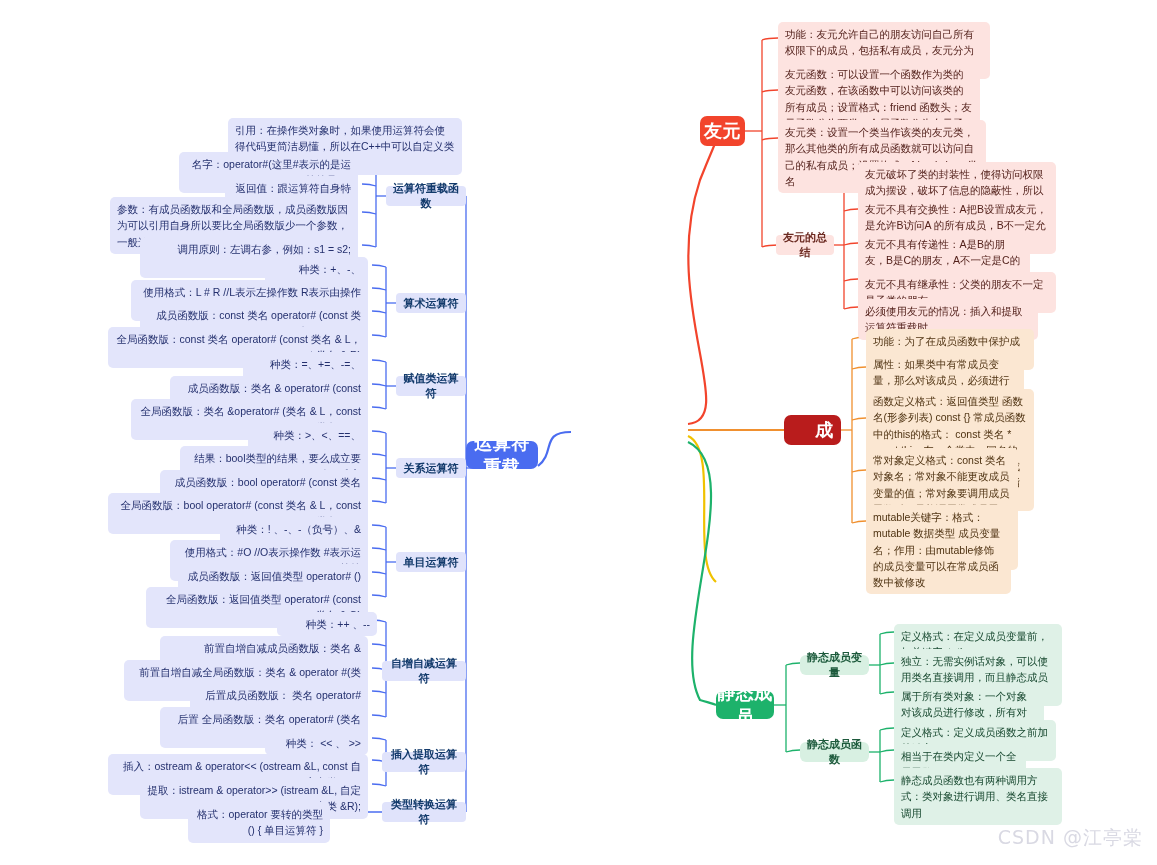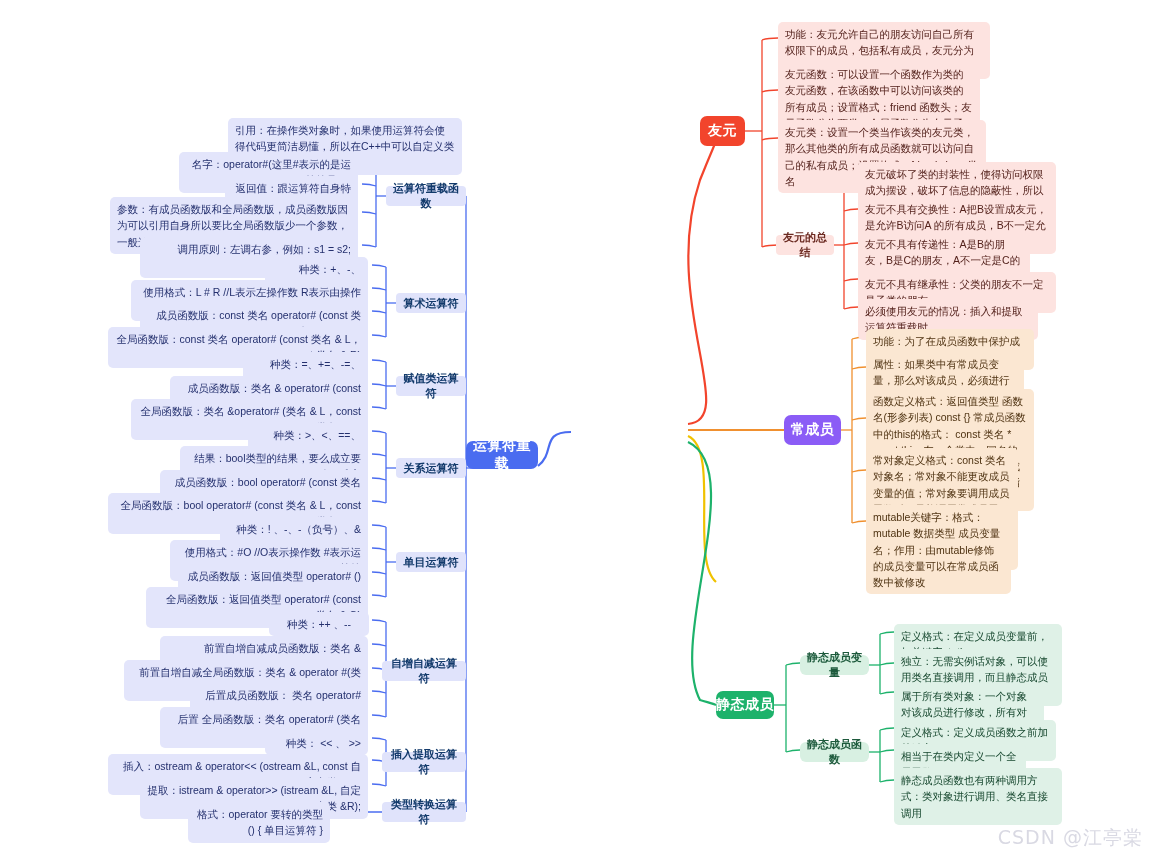--- a/index.html
+++ b/index.html
@@ -16,26 +16,26 @@
   
   .central{
     background:#090b2b;color:#ffffff;border-radius:10px;
     font-size:21px;font-weight:bold;letter-spacing:.5px;
     display:flex;align-items:center;justify-content:center;
     left:571px;top:409px;width:117px;height:42px;
   }
 
   
   .l1{
-    border-radius:7px;color:#ffffff;font-size:14px;font-weight:bold;
+    border-radius:7px;color:#ffffff;font-size:18px;font-weight:bold;
     display:flex;align-items:center;justify-content:center;text-align:center;
     letter-spacing:.5px;
   }
   .l1.red{background:#f2442c;}
-  .l1.orange{background:#8b5cf6;}
+  .l1.orange{background:#b91c1c;padding-left:24px;}
   .l1.green{background:#1db26b;}
   .l1.blue{background:#4a6cf0;}
 
   
   .l2{
     font-size:11px;font-weight:bold;color:#333;border-radius:4px;
     display:flex;align-items:center;justify-content:center;text-align:center;
     padding:3px 6px;line-height:1.35;box-sizing:border-box;
   }
   .l2.pink{background:#fde3e0;color:#6b2b22;}
@@ -247,21 +247,21 @@
   <div class="node leaf blue leaf-right" style="left:248px;top:423px;width:120px;">种类：&gt;、&lt;、==、&gt;=、&lt;=、!=</div>
   <div class="node leaf blue leaf-right" style="left:180px;top:446px;width:188px;">结果：bool类型的结果，要么成立要么不成立</div>
   <div class="node leaf blue leaf-right" style="left:160px;top:470px;width:208px;">成员函数版：bool operator# (const 类名  &amp; R) const</div>
   <div class="node leaf blue leaf-right" style="left:108px;top:493px;width:260px;">全局函数版：bool operator# (const 类名  &amp; L，const 类名  &amp; R)</div>
 
   <div class="node leaf blue leaf-right" style="left:220px;top:517px;width:148px;">种类：! 、-、-（负号）、&amp;（取地址）</div>
   <div class="node leaf blue leaf-right" style="left:170px;top:540px;width:198px;">使用格式：#O  //O表示操作数  #表示运算符</div>
   <div class="node leaf blue leaf-right" style="left:178px;top:564px;width:190px;">成员函数版：返回值类型 operator# () const</div>
   <div class="node leaf blue leaf-right" style="left:146px;top:587px;width:222px;">全局函数版：返回值类型 operator# (const 类名  &amp; O)</div>
 
-  <div class="node leaf blue leaf-right" style="left:269px;top:612px;width:100px;text-align:center;">种类：++ 、--</div>
+  <div class="node leaf blue leaf-right" style="left:277px;top:612px;width:100px;">种类：++ 、--</div>
   <div class="node leaf blue leaf-right" style="left:160px;top:636px;width:208px;">前置自增自减成员函数版：类名 &amp;  operator #()</div>
   <div class="node leaf blue leaf-right" style="left:124px;top:660px;width:244px;">前置自增自减全局函数版：类名 &amp;  operator #(类名 O)</div>
   <div class="node leaf blue leaf-right" style="left:190px;top:683px;width:178px;">后置成员函数版：  类名  operator# (int)</div>
   <div class="node leaf blue leaf-right" style="left:160px;top:707px;width:208px;">后置 全局函数版：类名  operator# (类名  O, int)</div>
 
   <div class="node leaf blue leaf-right" style="left:265px;top:731px;width:103px;">种类： &lt;&lt; 、 &gt;&gt;</div>
   <div class="node leaf blue leaf-right" style="left:108px;top:754px;width:260px;">插入：ostream &amp; operator&lt;&lt; (ostream &amp;L, const 自定义类 &amp;R);</div>
   <div class="node leaf blue leaf-right" style="left:140px;top:778px;width:228px;">提取：istream &amp; operator&gt;&gt; (istream &amp;L, 自定义类 &amp;R);</div>
 
   <div class="node leaf blue leaf-right" style="left:188px;top:802px;width:142px;">格式：operator 要转的类型 () { 单目运算符 }</div>

